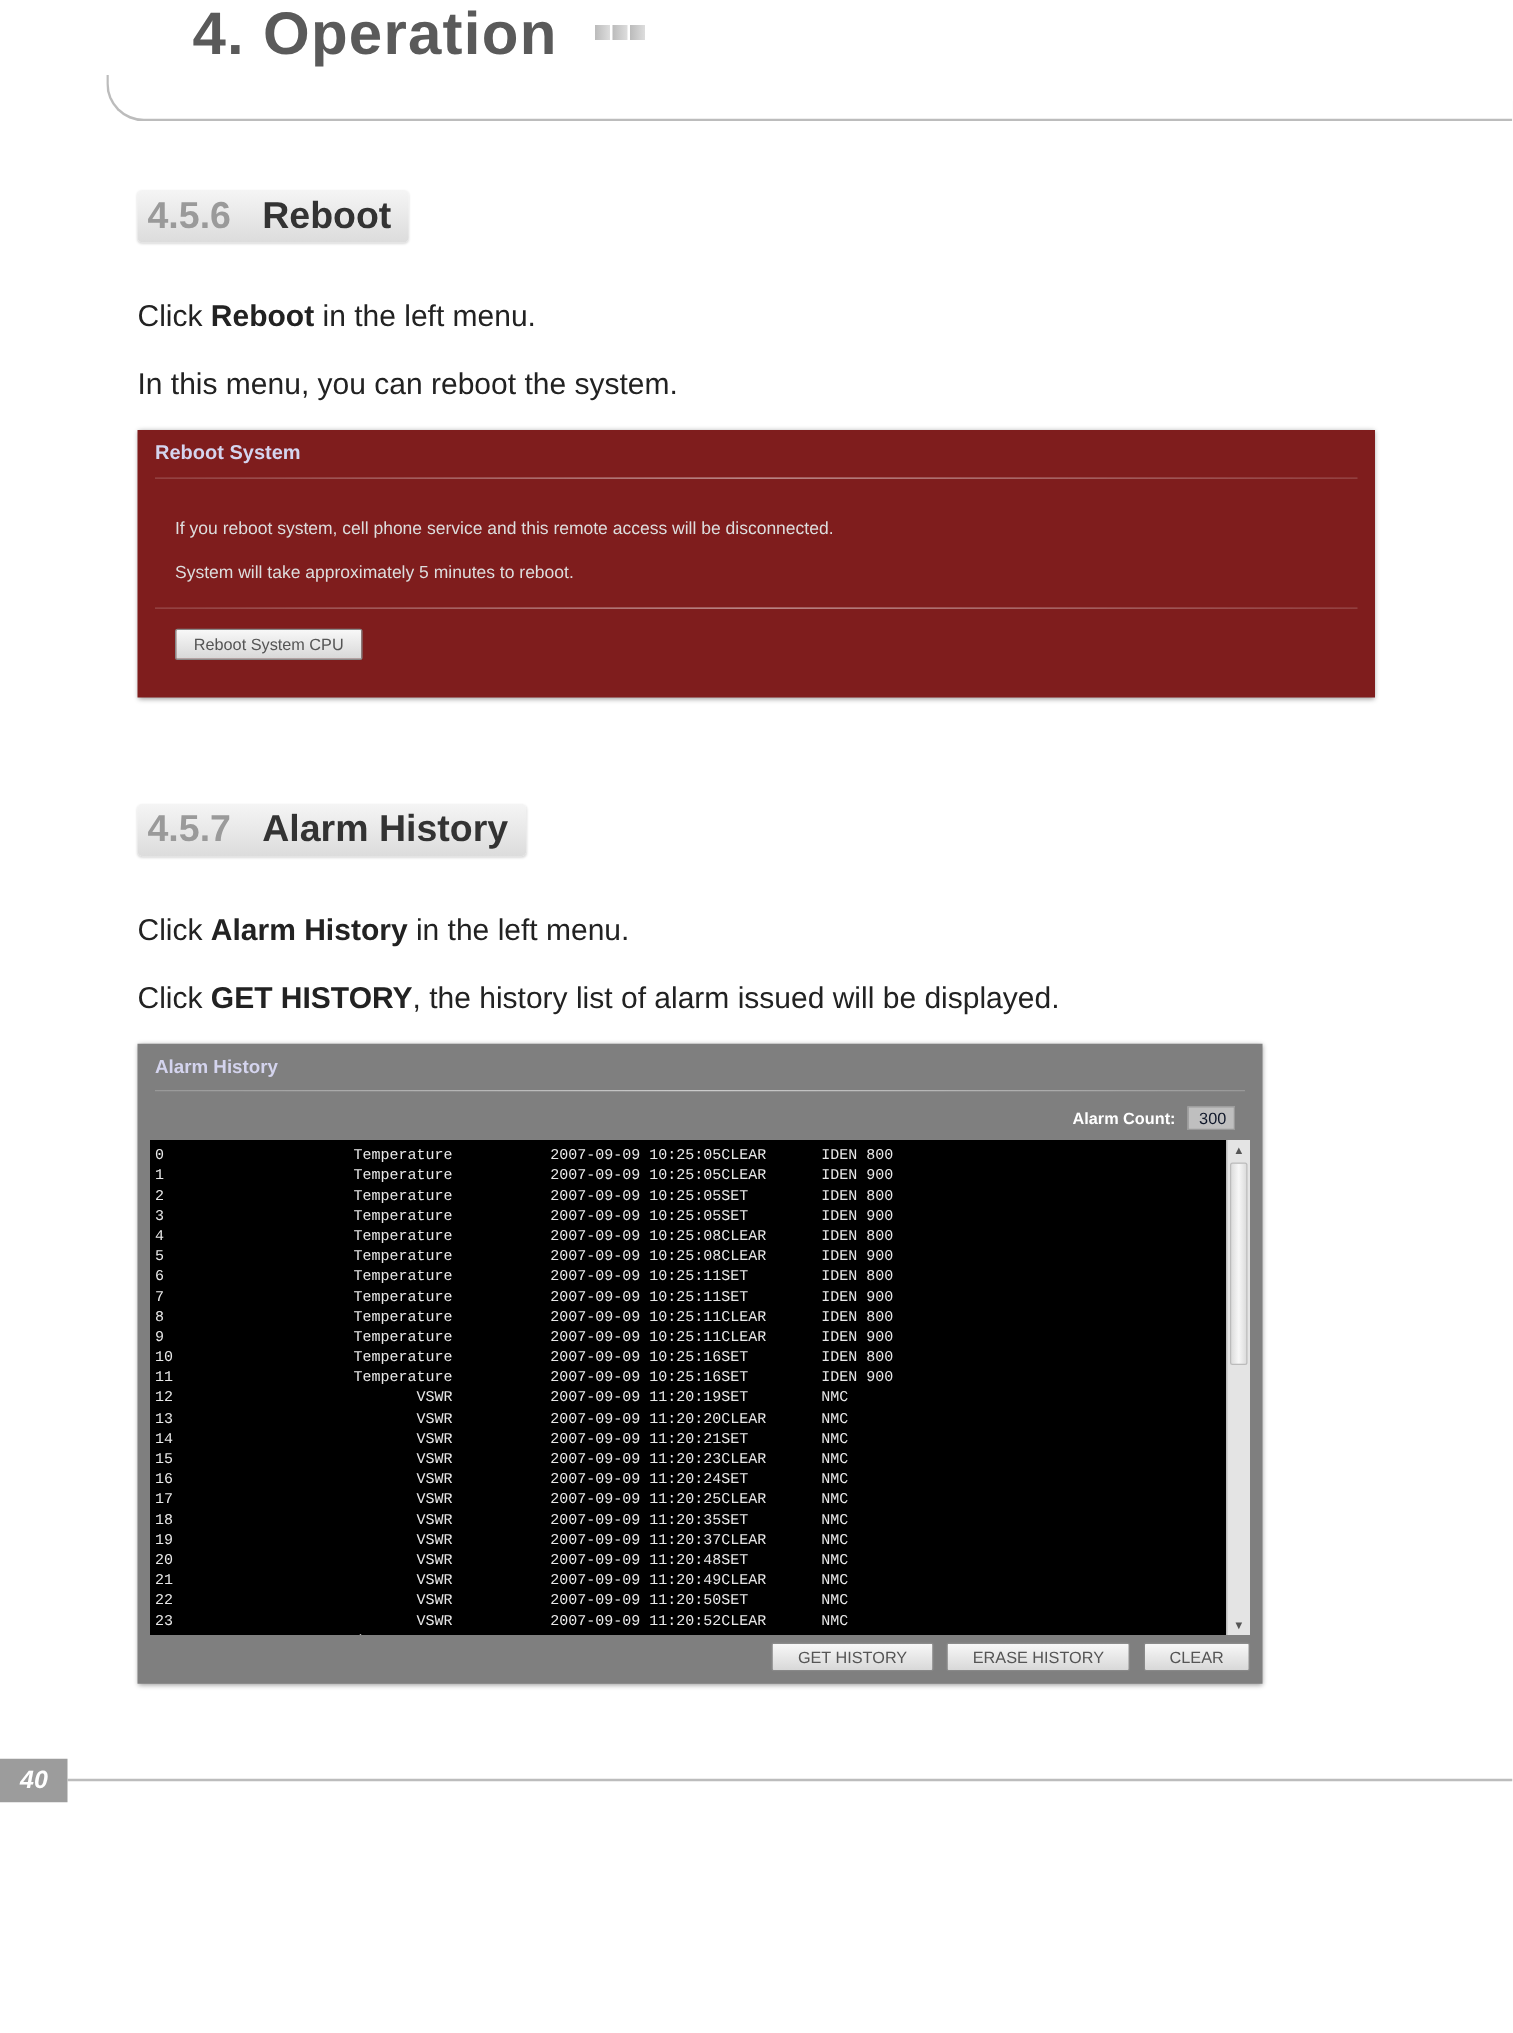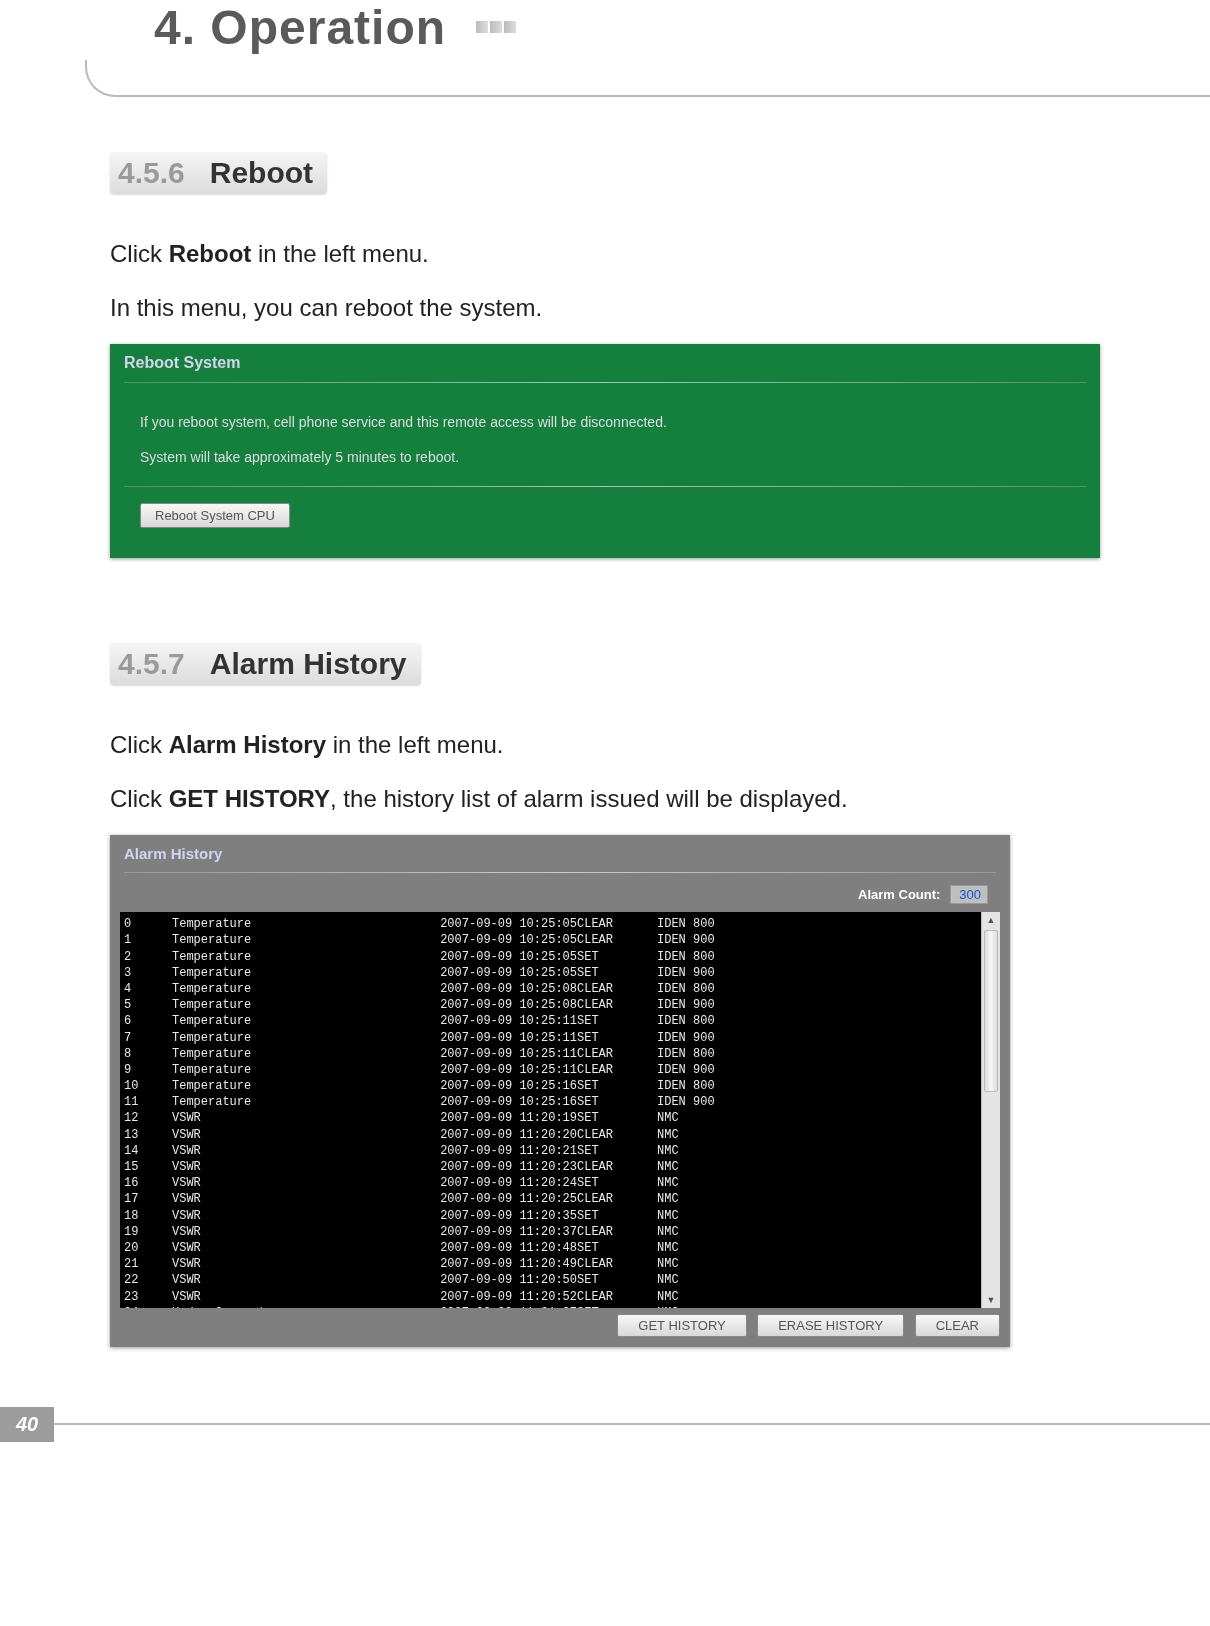--- a/index.html
+++ b/index.html
@@ -63,21 +63,21 @@
   .body-text {
     font-size: 24px;
     color: #222;
     margin: 18px 0;
     line-height: 1.5;
   }
   .body-text b { font-weight: bold; }
 
   
   .panel {
-    background: #15803d;
+    background: #7f1d1d;
     color: #e8e8e8;
     font-family: Arial, sans-serif;
     margin-top: 12px;
     box-shadow: 0 1px 4px rgba(0,0,0,0.4);
   }
   .panel-title {
     padding: 10px 14px 4px 14px;
     font-size: 16px;
     color: #d4d4ee;
     font-weight: bold;
@@ -123,21 +123,21 @@
   .alarm-count-row {
     text-align: right;
     padding: 6px 22px 4px 0;
     font-size: 13px;
     color: #fff;
     font-weight: bold;
   }
   .alarm-count-box {
     display: inline-block;
     background: #bfbfbf;
-    color: #1d4ed8;
+    color: #0f172a;
     padding: 1px 6px;
     margin-left: 6px;
     font-weight: normal;
     border: 1px solid #999;
     min-width: 24px;
   }
   .alarm-list-wrap {
     margin: 4px 10px 0 10px;
     position: relative;
     display: flex;
@@ -200,21 +200,21 @@
     font-style: italic;
   }
   .page-footer-line {
     flex: 1;
     border-top: 2px solid #bcbcbc;
     margin-top: 16px;
   }
 
   .alarm-row { display: flex; }
   .c-idx { width: 48px; }
-  .c-type { width: 190px; }
+  .c-type { width: 190px; text-align: right; }
   .c-time { width: 215px; text-align: right; }
   .c-state { width: 80px; }
   .c-band { flex: 1; }
 </style>
 </head>
 <body>
 
 <div class="chapter-header">
   <span class="chapter-title">4. Operation</span>
   <span class="chevrons">

